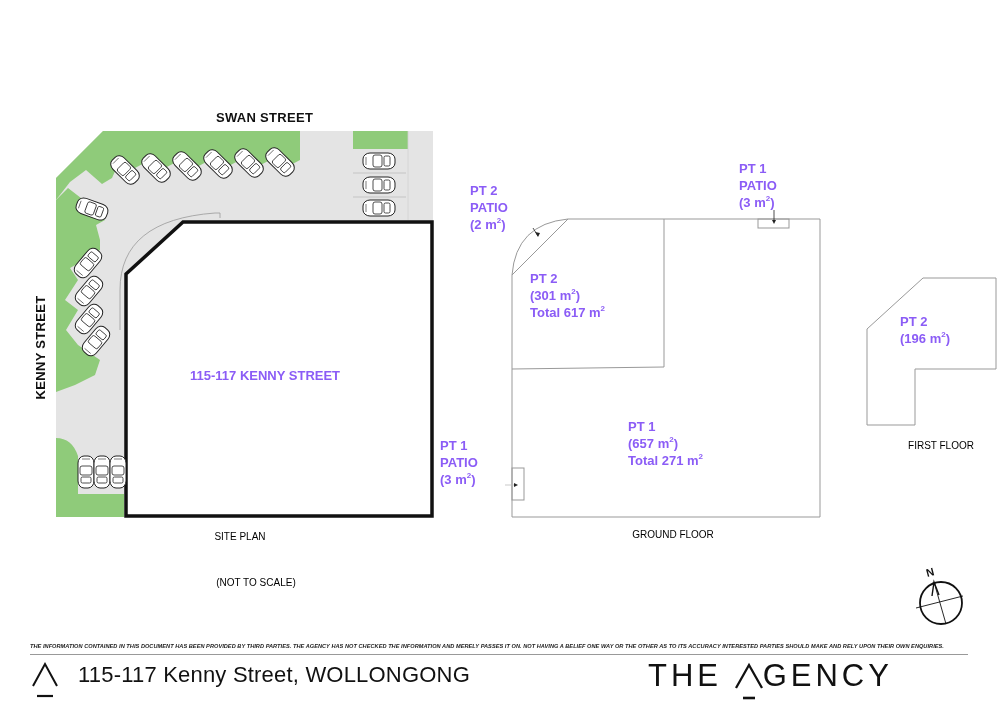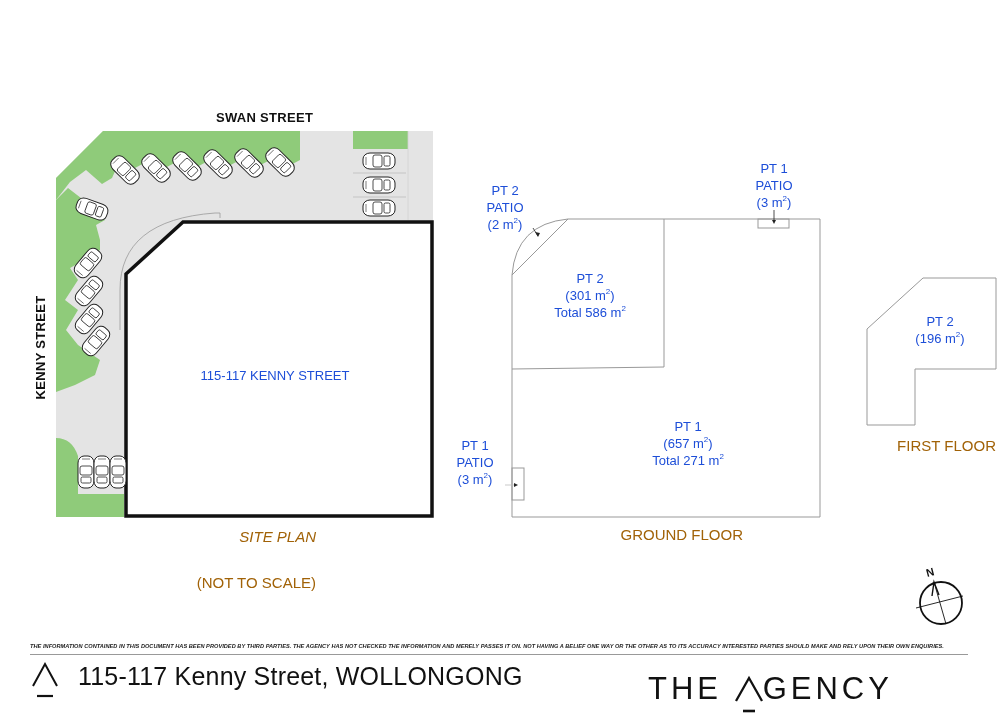--- a/index.html
+++ b/index.html
@@ -1,26 +1,26 @@
 <!DOCTYPE html>
 <html><head>
 <meta charset="utf-8">
 <style>
   html, body { margin:0; padding:0; background:#ffffff; }
   body { width:1000px; height:722px; position:relative; overflow:hidden; font-family:"Liberation Sans", sans-serif; color:#111; }
   .abs { position:absolute; }
-  .lbl { position:absolute; text-align:center; font-weight:normal; font-size:13px; line-height:17px; color:#1d4ed8; white-space:nowrap; }
-  .cap { position:absolute; text-align:right; font-size:15px; line-height:17px; color:#a16207; white-space:nowrap; }
+  .lbl { position:absolute; text-align:left; font-weight:bold; font-size:13px; line-height:17px; color:#8b5cf6; white-space:nowrap; }
+  .cap { position:absolute; text-align:center; font-size:10px; line-height:17px; color:#000000; white-space:nowrap; }
   .street { position:absolute; font-weight:bold; font-size:13px; color:#111; letter-spacing:0.3px; white-space:nowrap; }
   sup { font-size:8px; vertical-align:6px; line-height:0; }
   svg { position:absolute; left:0; top:0; }
   .disclaimer { position:absolute; left:30px; top:643px; width:945px; font-size:5.6px; font-weight:bold; font-style:italic; color:#222; white-space:nowrap; overflow:hidden; letter-spacing:0.05px; }
   .footer-rule { position:absolute; left:30px; top:654px; width:938px; height:1px; background:#999; }
-  .address { position:absolute; left:78px; top:662px; font-size:25px; color:#111; white-space:nowrap; letter-spacing:0.2px; }
-  .brand { position:absolute; left:648px; top:658px; font-size:31px; letter-spacing:4px; color:#111; white-space:nowrap; font-weight:normal;margin-top:13px; }
+  .address { position:absolute; left:78px; top:662px; font-size:22px; color:#111; white-space:nowrap; letter-spacing:0.2px; }
+  .brand { position:absolute; left:648px; top:658px; font-size:31px; letter-spacing:4px; color:#111; white-space:nowrap; font-weight:normal; }
   .brand-caret { display:inline-block; position:relative; width:28px; height:28px; vertical-align:-2px; }
 </style>
 </head>
 <body>
 
 <svg width="1000" height="722">
 
   <polygon points="103,131 433,131 433,517 56,517 56,178" fill="#e4e4e4"></polygon>
 
   <polygon points="103,131 300,131 300,160 285,168 270,160 255,168 240,160 225,168 210,160 195,168 180,160 165,168 150,160 135,168 120,160 112,178 102,184 86,170 70,182 56,200 56,178" fill="#8fcb7a"></polygon>
@@ -101,42 +101,42 @@
 
   <g>
     <polyline points="33,686 45,664 57,686" fill="none" stroke="#111" stroke-width="2"></polyline>
     <line x1="37" y1="696" x2="53" y2="696" stroke="#111" stroke-width="2.2"></line>
   </g>
 </svg>
 
 <div class="street" style="left:216px; top:110px;text-align:right;">SWAN STREET</div>
 <div class="street" style="left:-11px; top:340px; transform:rotate(-90deg); transform-origin:center;">KENNY STREET</div>
 <div class="lbl" style="left:190px; top:367px; width:170px;">115-117 KENNY STREET</div>
-<div class="cap" style="left:196px; top:528px; width:120px;font-style:italic;">SITE PLAN</div>
+<div class="cap" style="left:180px; top:528px; width:120px;">SITE PLAN</div>
 <div class="cap" style="left:196px; top:574px; width:120px;">(NOT TO SCALE)</div>
 
 <div class="lbl" style="left:470px; top:182px; width:70px;">
   <div>PT 2</div>
   <div>PATIO</div>
   <div><span>(2 m</span><sup>2</sup><span>)</span></div>
 </div>
 <div class="lbl" style="left:739px; top:160px; width:70px;">
   <div>PT 1</div>
   <div>PATIO</div>
   <div><span>(3 m</span><sup>2</sup><span>)</span></div>
 </div>
 <div class="lbl" style="left:440px; top:437px; width:70px;">
   <div>PT 1</div>
   <div>PATIO</div>
   <div><span>(3 m</span><sup>2</sup><span>)</span></div>
 </div>
 <div class="lbl" style="left:530px; top:270px; width:120px;">
   <div>PT 2</div>
   <div><span>(301 m</span><sup>2</sup><span>)</span></div>
-  <div><span>Total 586 m</span><sup>2</sup></div>
+  <div><span>Total 617 m</span><sup>2</sup></div>
 </div>
 <div class="lbl" style="left:628px; top:418px; width:120px;">
   <div>PT 1</div>
   <div><span>(657 m</span><sup>2</sup><span>)</span></div>
   <div><span>Total 271 m</span><sup>2</sup></div>
 </div>
 <div class="cap" style="left:603px; top:526px; width:140px;">GROUND FLOOR</div>
 
 <div class="lbl" style="left:900px; top:313px; width:80px;">
   <div>PT 2</div>

